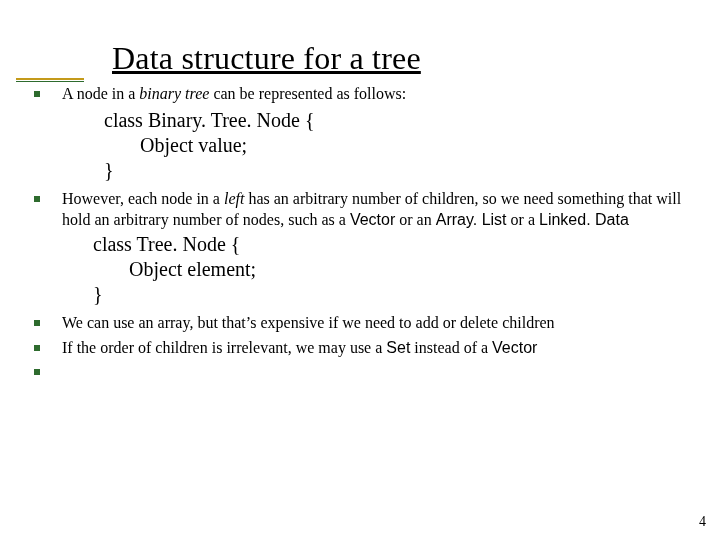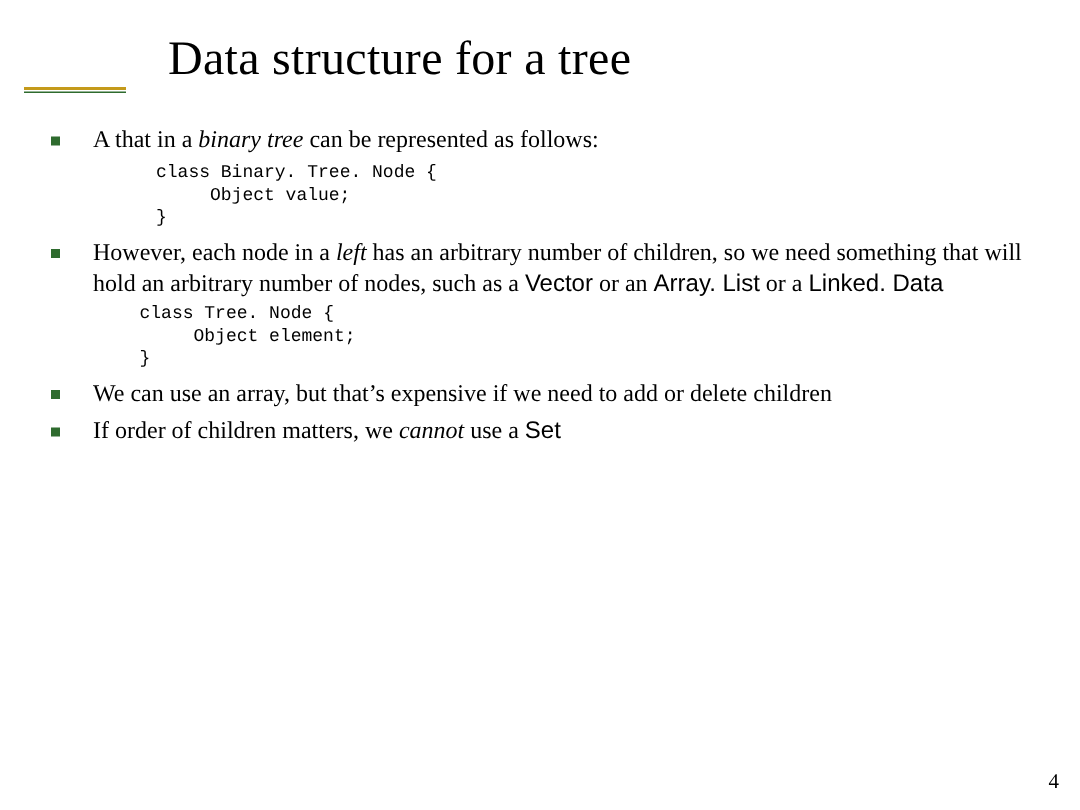--- a/index.html
+++ b/index.html
@@ -15,22 +15,23 @@
   }
   .slide {
     width: 720px;
     height: 540px;
     position: relative;
     box-sizing: border-box;
   }
   .title-wrap {
     position: absolute;
     left: 0;
-    top: 20px;
+    top: 40px;
     width: 648px;
+    text-decoration: underline;
   }
   .title-rule {
     position: absolute;
     left: 16px;
     top: 38px;
     width: 68px;
     height: 4px;
     display: flex;
     flex-direction: column;
     gap: 1px;
@@ -59,22 +60,22 @@
   .item .sq {
     position: absolute;
     left: 0;
     top: 7px;
     width: 6px;
     height: 6px;
     background: #2e6b2e;
   }
   .code-block {
     margin: 2px 0 6px 70px;
-    font-family: Liberation Mono, monospace;
-    font-size: 12px;
+    font-family: Liberation Serif, serif;
+    font-size: 20px;
     line-height: 1.25;
   }
   .code-block .indent { padding-left: 36px; display: block; }
   .sans { font-family: Verdana, Geneva, sans-serif; }
   .ital { font-style: italic; }
   .pagenum {
     position: absolute;
     right: 14px;
     bottom: 10px;
     font-size: 14px;
@@ -91,21 +92,21 @@
       <div class="r2"></div>
     </div>
     <h1 class="title">Data structure for a tree</h1>
   </div>
 
   <div class="body">
 
     <div class="item">
       <span class="sq"></span>
       <span>
-        <span>A that in a </span><span class="ital">binary tree</span><span> can be represented as follows:</span>
+        <span>A node in a </span><span class="ital">binary tree</span><span> can be represented as follows:</span>
       </span>
     </div>
 
     <div class="code-block">
       <span>class Binary. Tree. Node {</span><br>
       <span class="indent">Object value;</span>
       <span>}</span>
     </div>
 
     <div class="item">
@@ -118,24 +119,27 @@
         <span class="indent">Object element;</span>
         <span>}</span>
       </div>
     </div>
 
     <div class="item">
       <span class="sq"></span>
       <span>We can use an array, but that’s expensive if we need to add or delete children</span>
     </div>
 
+    <div class="item">
+      <span class="sq"></span>
+      <span>
+        <span>If the order of children is irrelevant, we may use a </span><span class="sans">Set</span><span> instead of a </span><span class="sans">Vector</span>
+      </span>
+    </div>
 
     <div class="item">
       <span class="sq"></span>
-      <span>
-        <span>If order of children matters, we </span><span class="ital">cannot</span><span> use a </span><span class="sans">Set</span>
-      </span>
     </div>
 
   </div>
 
   <div class="pagenum">4</div>
 </div>
 
 </body></html>

